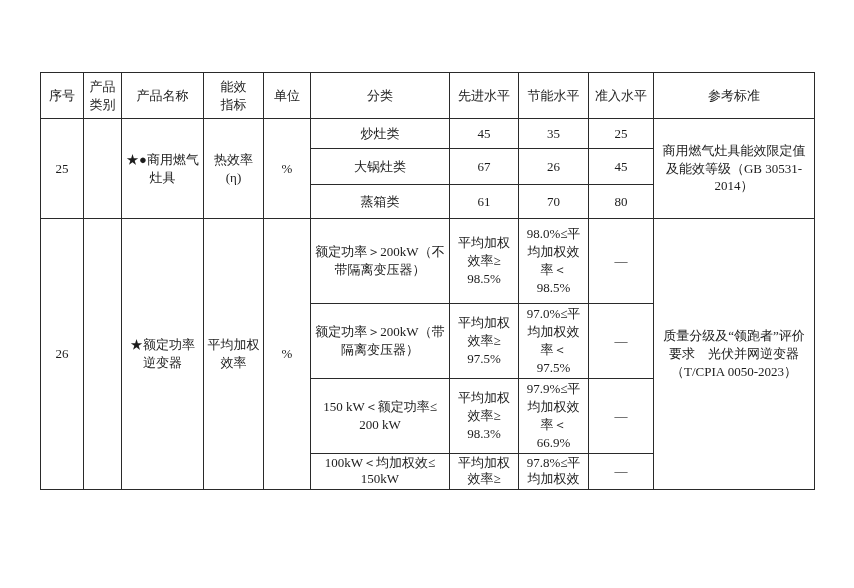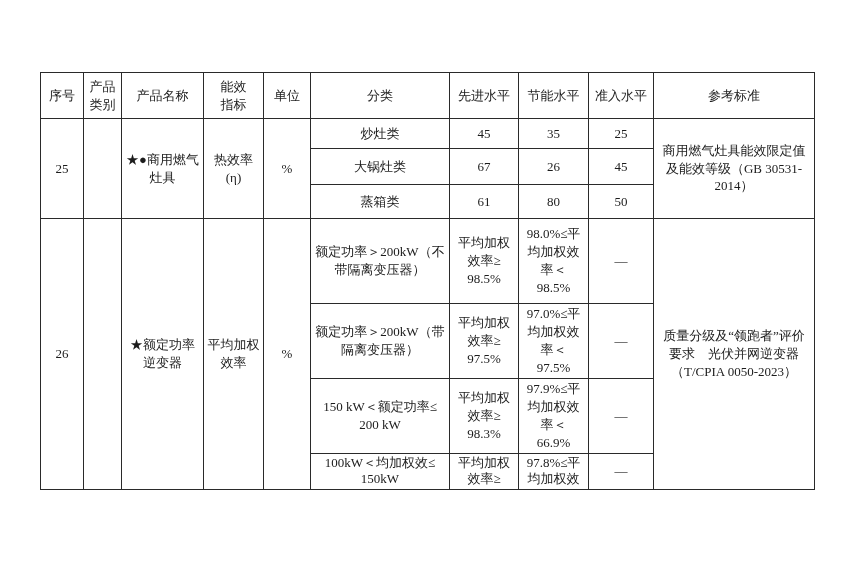--- a/index.html
+++ b/index.html
@@ -111,22 +111,22 @@
       </tr>
       <tr class="h36">
         <td>大锅灶类</td>
         <td>67</td>
         <td>26</td>
         <td>45</td>
       </tr>
       <tr class="h34">
         <td>蒸箱类</td>
         <td>61</td>
+        <td>70</td>
         <td>80</td>
-        <td>50</td>
       </tr>
 
       <tr class="h85">
         <td rowspan="4">26</td>
         <td rowspan="4"></td>
         <td rowspan="4">★额定功率
 逆变器</td>
         <td rowspan="4">平均加权
 效率</td>
         <td rowspan="4">%</td>

